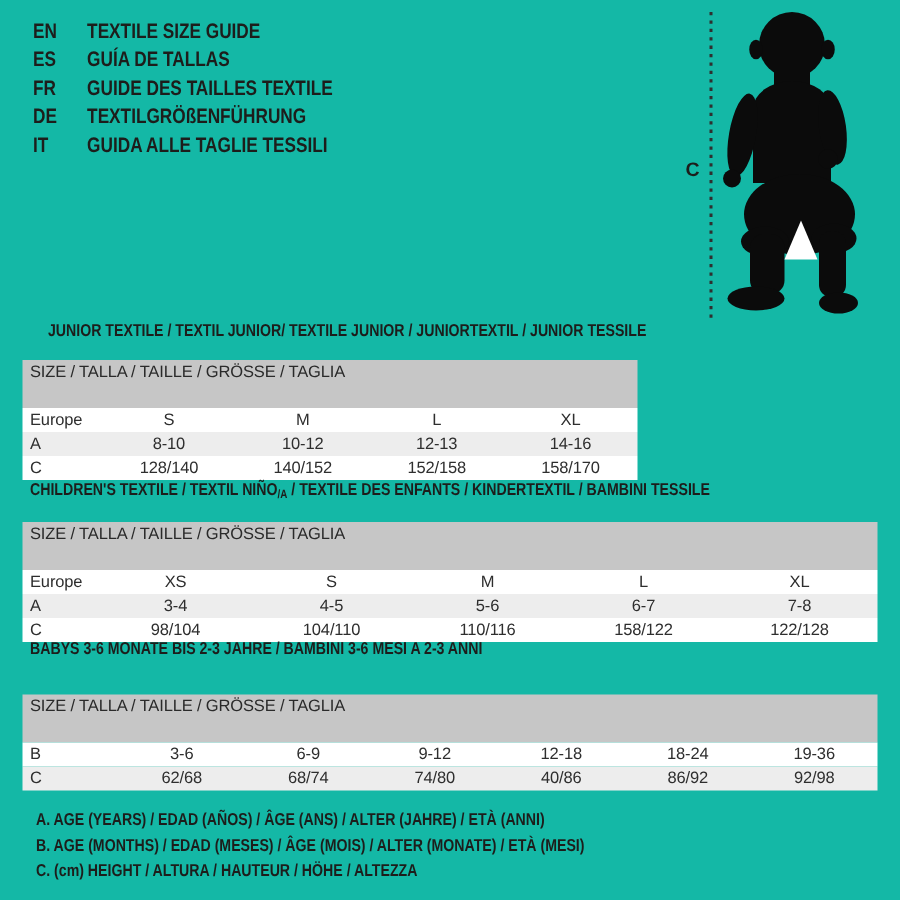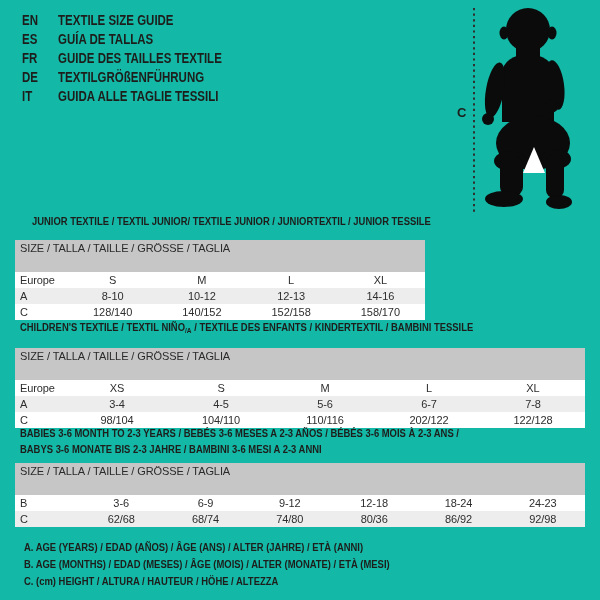--- a/index.html
+++ b/index.html
@@ -144,48 +144,47 @@
       <span class="cell data">4-5</span>
       <span class="cell data">5-6</span>
       <span class="cell data">6-7</span>
       <span class="cell data">7-8</span>
     </div>
     <div class="trow">
       <span class="cell label">C</span>
       <span class="cell data">98/104</span>
       <span class="cell data">104/110</span>
       <span class="cell data">110/116</span>
-      <span class="cell data">202/122</span>
+      <span class="cell data">158/122</span>
       <span class="cell data">122/128</span>
     </div>
   </div>
 
   <div class="abs sec-title" style="left:20px;top:425px;">
-    <div><span class="cond">BABIES 3-6 MONTH TO 2-3 YEARS / BEBÉS 3-6 MESES A 2-3 AÑOS / BÉBÉS 3-6 MOIS À 2-3 ANS /</span></div>
     <div><span class="cond">BABYS 3-6 MONATE BIS 2-3 JAHRE / BAMBINI 3-6 MESI A 2-3 ANNI</span></div>
   </div>
   <div class="abs table babies" style="left:15px;top:463px;width:570px;">
     <div class="thead">
       <span>SIZE / TALLA / TAILLE / GRÖSSE / TAGLIA</span>
     </div>
     <div class="trow">
       <span class="cell label">B</span>
       <span class="cell data">3-6</span>
       <span class="cell data">6-9</span>
       <span class="cell data">9-12</span>
       <span class="cell data">12-18</span>
       <span class="cell data">18-24</span>
-      <span class="cell data">24-23</span>
+      <span class="cell data">19-36</span>
     </div>
     <div class="trow alt">
       <span class="cell label">C</span>
       <span class="cell data">62/68</span>
       <span class="cell data">68/74</span>
       <span class="cell data">74/80</span>
-      <span class="cell data">80/36</span>
+      <span class="cell data">40/86</span>
       <span class="cell data">86/92</span>
       <span class="cell data">92/98</span>
     </div>
   </div>
 
   <div class="abs legend" style="left:24px;top:539px;">
     <div><span class="cond">A. AGE (YEARS) / EDAD (AÑOS) / ÂGE (ANS) / ALTER (JAHRE) / ETÀ (ANNI)</span></div>
     <div><span class="cond">B. AGE (MONTHS) / EDAD (MESES) / ÂGE (MOIS) / ALTER (MONATE) / ETÀ (MESI)</span></div>
     <div><span class="cond">C. (cm) HEIGHT / ALTURA / HAUTEUR / HÖHE / ALTEZZA</span></div>
   </div>

